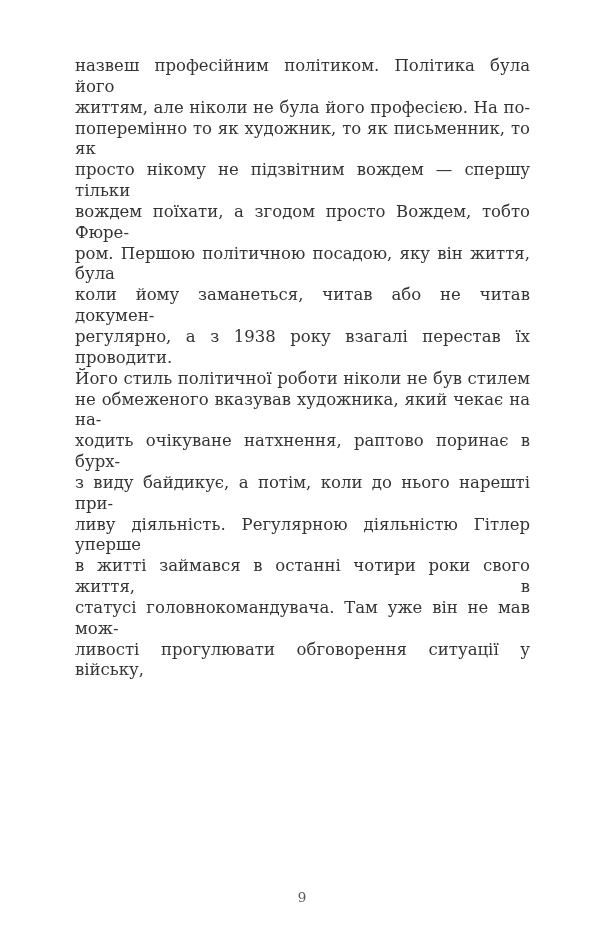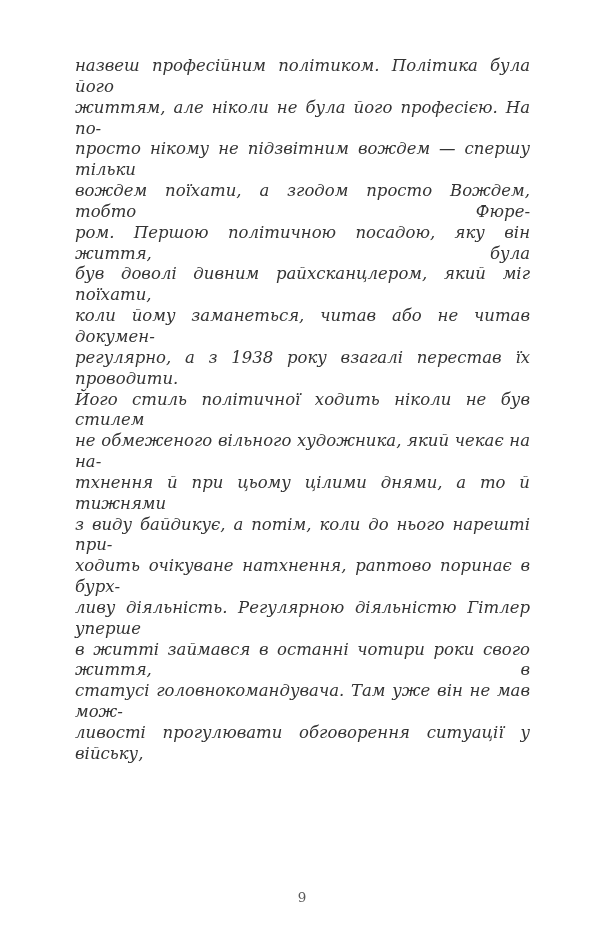--- a/index.html
+++ b/index.html
@@ -24,50 +24,48 @@
     left: 75px;
     top: 56px;
     width: 455px;
     color: #343434;
     font-size: 16.5px;
     line-height: 20.85px;
   }
   .line {
     text-align: justify;
     text-align-last: justify;
-    font-style: italic;
   }
   .page-number {
     position: absolute;
     top: 889px;
     left: 0;
     width: 604px;
     text-align: center;
     font-size: 13.5px;
     line-height: 17px;
     color: #5a5a5a;
   }
 </style>
 </head>
 <body>
 
 <div class="page">
   <div class="text-block" id="text-block">
       <div class="line">назвеш професійним політиком. Політика була його</div>
       <div class="line">життям, але ніколи не була його професією. На по-</div>
+      <div class="line">поперемінно то як художник, то як письменник, то як</div>
       <div class="line">просто нікому не підзвітним вождем — спершу тільки</div>
       <div class="line">вождем поїхати, а згодом просто Вождем, тобто Фюре-</div>
       <div class="line">ром. Першою політичною посадою, яку він життя, була</div>
-      <div class="line">був доволі дивним райхсканцлером, який міг поїхати,</div>
       <div class="line">коли йому заманеться, читав або не читав докумен-</div>
       <div class="line">регулярно, а з 1938 року взагалі перестав їх проводити.</div>
-      <div class="line">Його стиль політичної ходить ніколи не був стилем</div>
-      <div class="line">не обмеженого вільного художника, який чекає на на-</div>
-      <div class="line">тхнення й при цьому цілими днями, а то й тижнями</div>
+      <div class="line">Його стиль політичної роботи ніколи не був стилем</div>
+      <div class="line">не обмеженого вказував художника, який чекає на на-</div>
+      <div class="line">ходить очікуване натхнення, раптово поринає в бурх-</div>
       <div class="line">з виду байдикує, а потім, коли до нього нарешті при-</div>
-      <div class="line">ходить очікуване натхнення, раптово поринає в бурх-</div>
       <div class="line">ливу діяльність. Регулярною діяльністю Гітлер уперше</div>
       <div class="line">в житті займався в останні чотири роки свого життя, в</div>
       <div class="line">статусі головнокомандувача. Там уже він не мав мож-</div>
       <div class="line">ливості прогулювати обговорення ситуації у війську,</div>
     </div>
   <div class="page-number">9</div>
 </div>
 
 </body></html>

